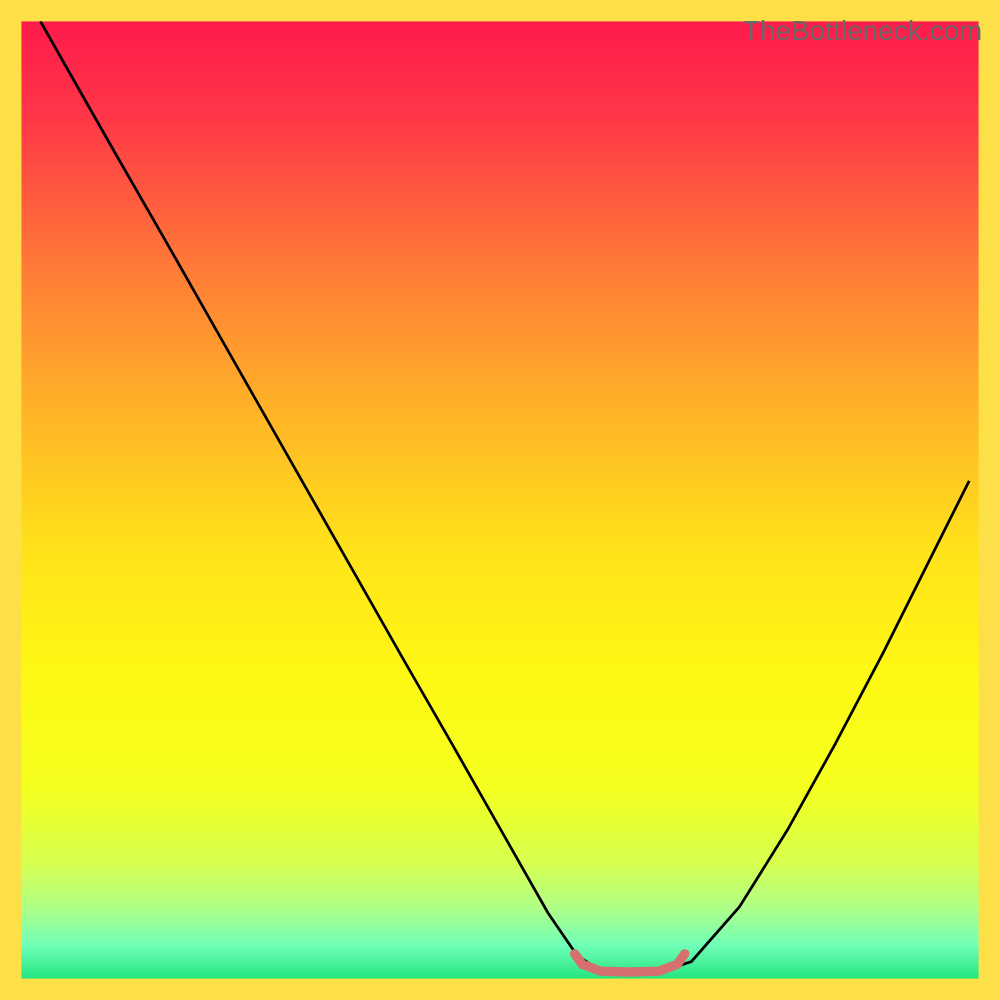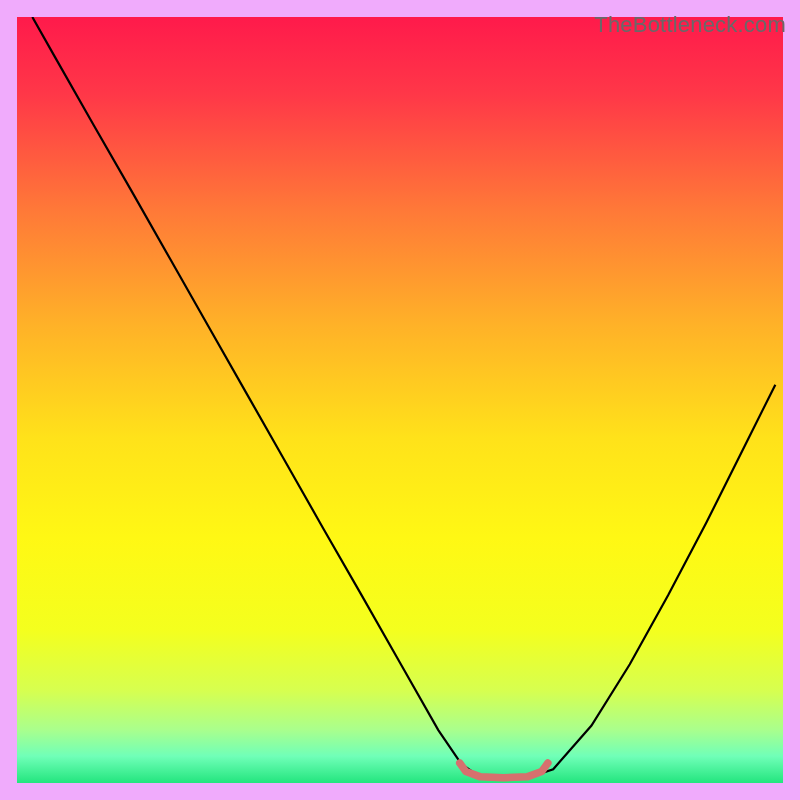--- a/index.html
+++ b/index.html
@@ -10,21 +10,21 @@
     overflow: hidden;
     background: #000;
     font-family: Arial, Helvetica, sans-serif;
   }
   .frame {
     position: absolute;
     left: 0;
     top: 0;
     width: 800px;
     height: 800px;
-    background: #f0abfc;
+    background: #fde047;
   }
   .plot {
     position: absolute;
     left: 17px;
     top: 17px;
     width: 766px;
     height: 766px;
   }
   .plot svg {
     width: 766px;

